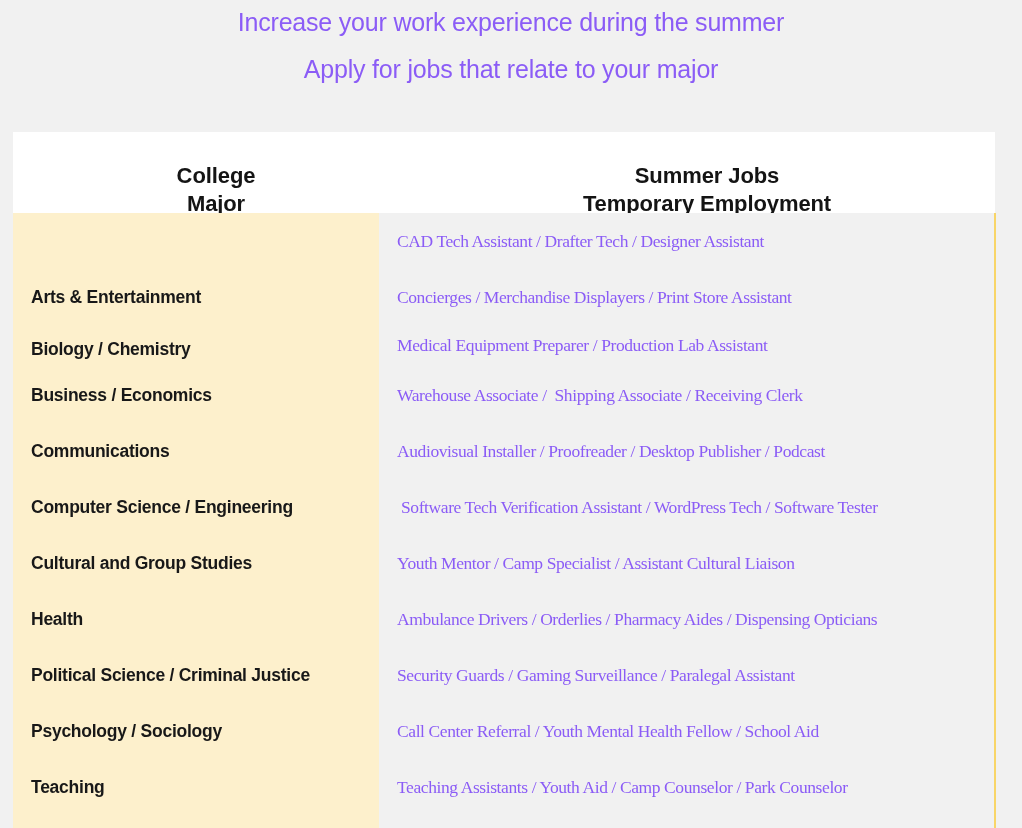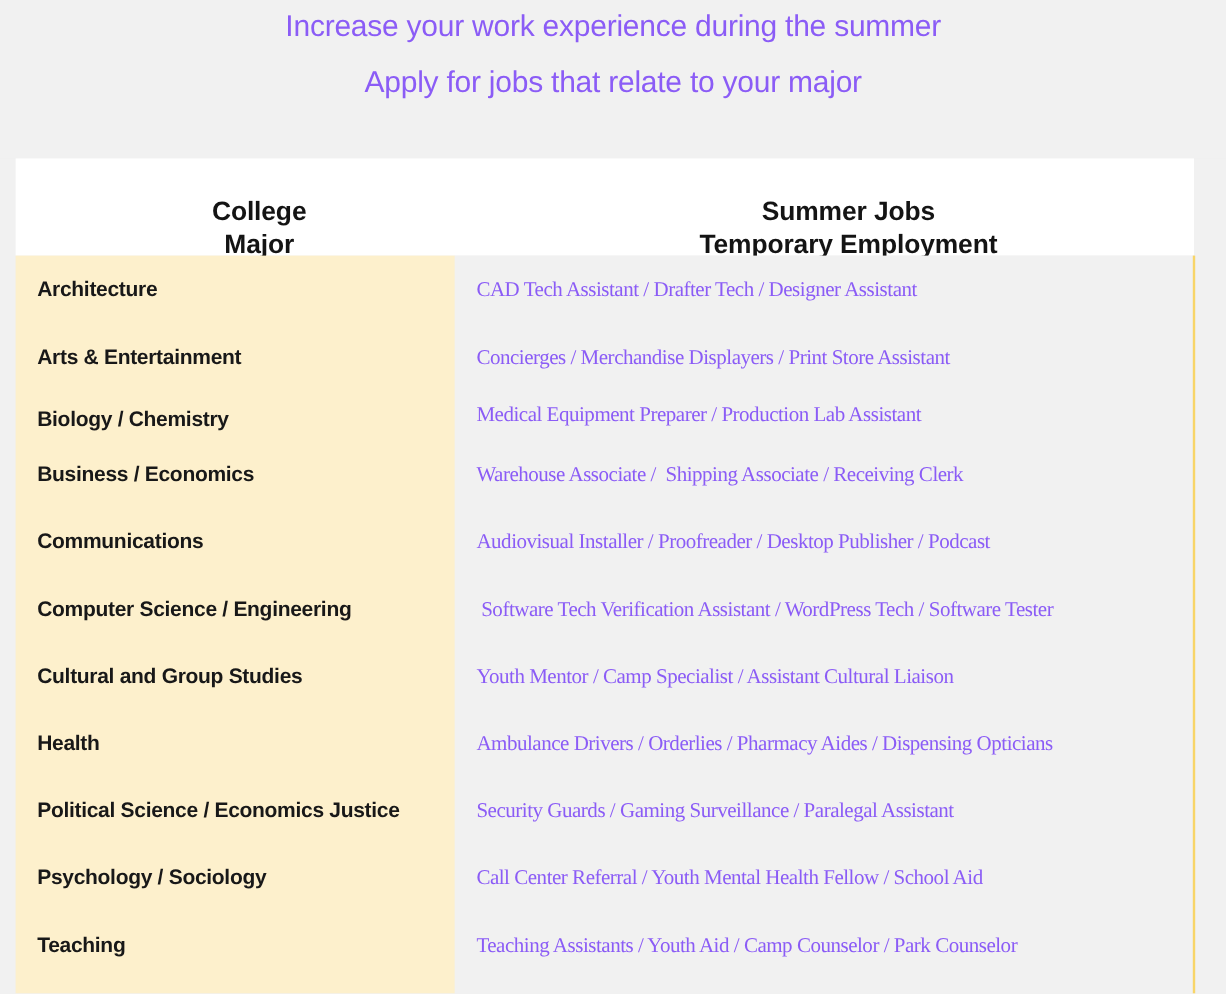--- a/index.html
+++ b/index.html
@@ -167,21 +167,20 @@
       <span class="th-line">Temporary Employment</span>
     </div>
   </div>
 
   <div class="table-body">
     <div class="col-major-bg"></div>
     <div class="col-jobs-bg"></div>
     <div class="right-rule"></div>
 
     <div class="row" style="top:0px;">
-      <div class="cell-major">Architecture</div>
       <div class="cell-jobs">CAD Tech Assistant / Drafter Tech / Designer Assistant</div>
     </div>
 
     <div class="row" style="top:56px;">
       <div class="cell-major">Arts &amp; Entertainment</div>
       <div class="cell-jobs">Concierges / Merchandise Displayers / Print Store Assistant</div>
     </div>
 
     <div class="row clipped" style="top:108px;">
       <div class="cell-major">Biology / Chemistry</div>
@@ -207,21 +206,21 @@
       <div class="cell-major">Health</div>
       <div class="cell-jobs">Ambulance Drivers / Orderlies / Pharmacy Aides / Dispensing Opticians</div>
     </div>
 
     <div class="row" style="top:322px;">
       <div class="cell-major">Cultural and Group Studies</div>
       <div class="cell-jobs">Youth Mentor / Camp Specialist / Assistant Cultural Liaison</div>
     </div>
 
     <div class="row" style="top:434px;">
-      <div class="cell-major">Political Science / Economics Justice</div>
+      <div class="cell-major">Political Science / Criminal Justice</div>
       <div class="cell-jobs">Security Guards / Gaming Surveillance / Paralegal Assistant</div>
     </div>
 
     <div class="row" style="top:490px;">
       <div class="cell-major">Psychology / Sociology</div>
       <div class="cell-jobs">Call Center Referral / Youth Mental Health Fellow / School Aid</div>
     </div>
 
     <div class="row" style="top:546px;padding-left:36px;">
       <div class="cell-major">Teaching</div>

